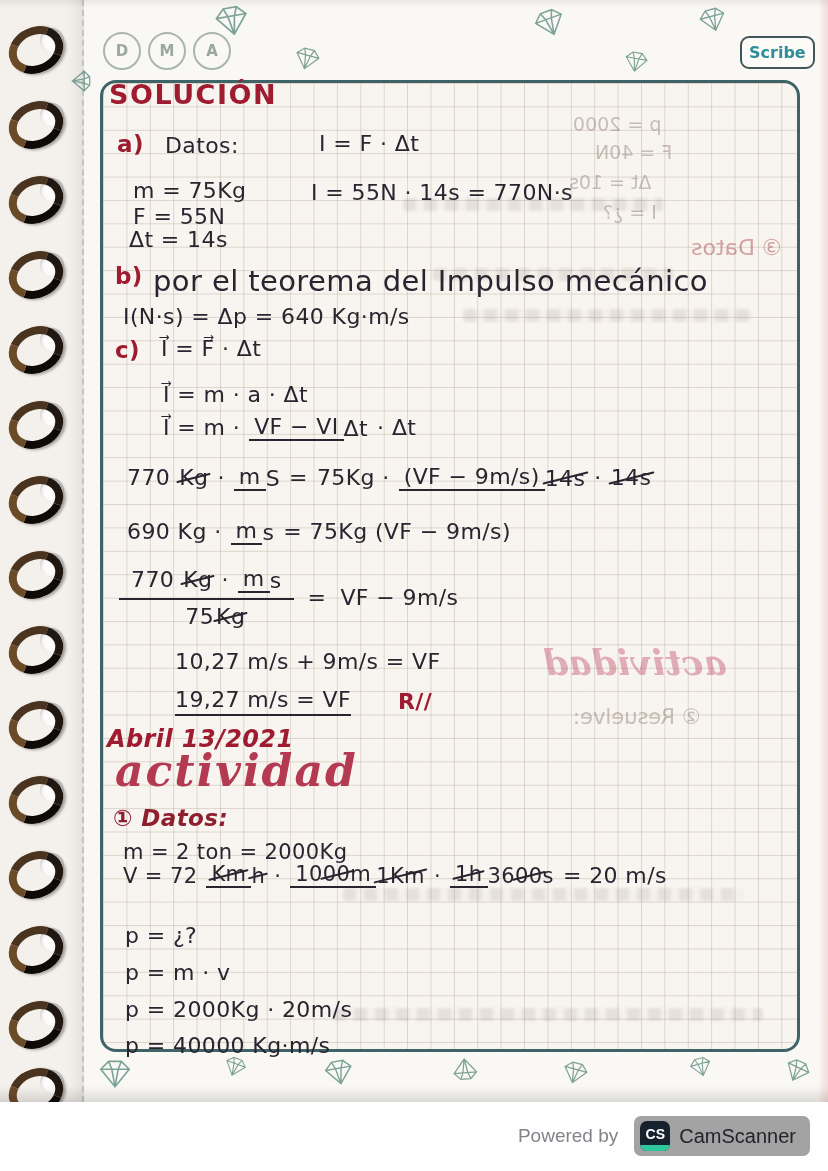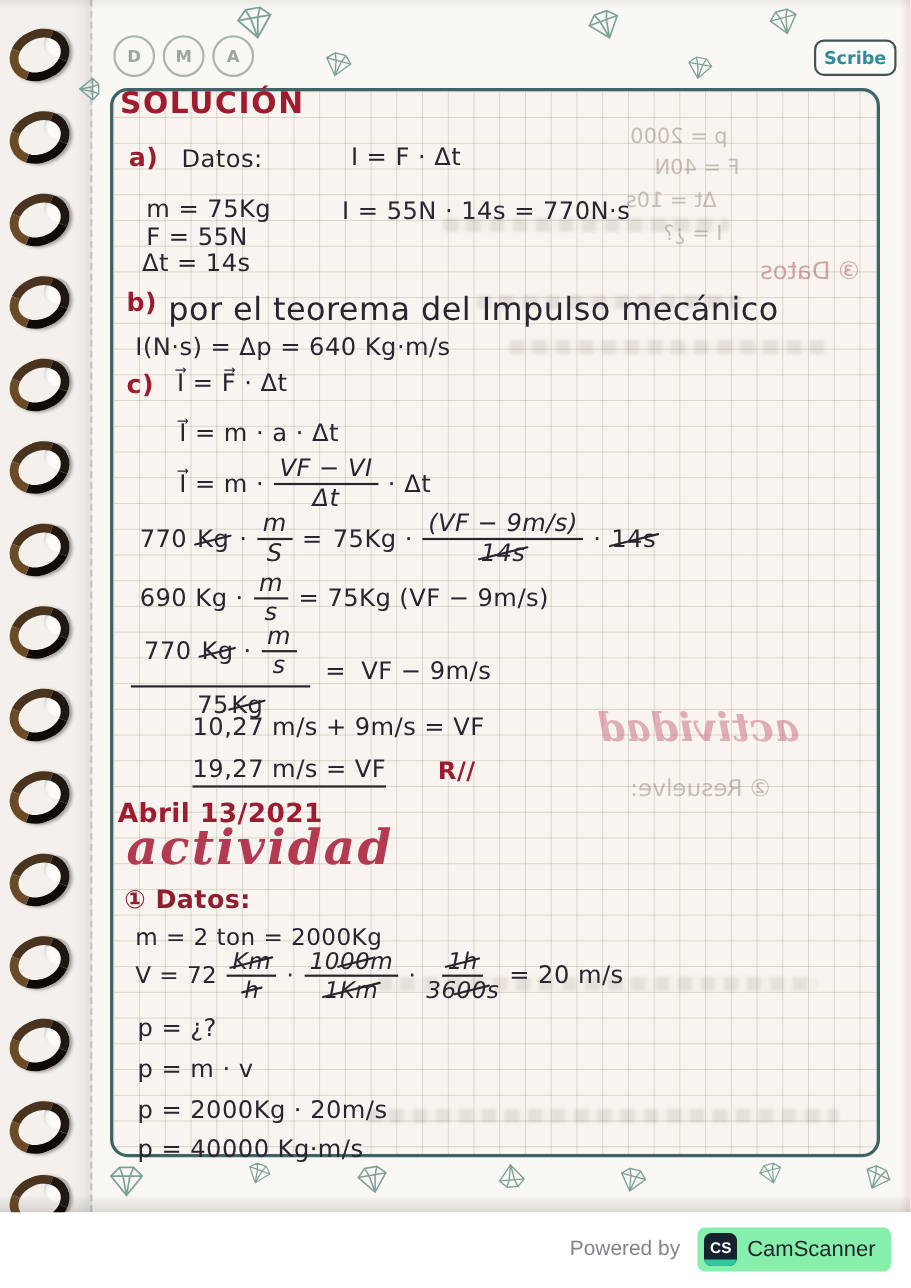--- a/index.html
+++ b/index.html
@@ -41,24 +41,24 @@
     linear-gradient(rgba(158,136,122,0.30) 1px,transparent 1px),
     linear-gradient(90deg,rgba(158,136,122,0.30) 1px,transparent 1px);
     background-size:23.4px 23.4px;background-color:#f8f5f0;}
 
   .hand{position:absolute;color:var(--ink);font-size:22px;letter-spacing:0.4px;white-space:nowrap;
     font-family:"DejaVu Sans",sans-serif;}
   .row{display:flex;align-items:center;gap:9px;}
   .red{color:var(--red);}
   .lbl{font-weight:bold;font-size:23px;color:var(--red);}
   .title{font-weight:bold;font-size:27px;color:var(--red);letter-spacing:1.5px;}
-  .bold-red{font-weight:bold;font-size:23px;color:var(--red);}
+  .bold-red{font-weight:bold;font-size:23px;color:var(--red);font-style:italic;}
   .cursive{font-family:"DejaVu Serif",serif;font-style:italic;font-weight:bold;
     font-size:44px;color:var(--pink);letter-spacing:2px;}
-  .frac{display:inline-flex;flex-direction:column;align-items:center;line-height:1.08;font-style:italic;}
+  .frac{display:inline-flex;flex-direction:row;align-items:center;line-height:1.08;}
   .fn{border-bottom:2.4px solid var(--ink);padding:0 5px;}
   .fd{padding-top:1px;}
   .strike{position:relative;display:inline-block;}
   .strike::after{content:"";position:absolute;left:-3px;right:-3px;top:47%;height:2.4px;
     background:var(--ink);transform:rotate(-14deg);border-radius:2px;}
   .ul{border-bottom:2.8px solid var(--ink);padding-bottom:2px;}
   .bigfrac{display:inline-flex;flex-direction:column;align-items:center;}
   .bf-num{display:flex;align-items:center;gap:9px;border-bottom:2.8px solid var(--ink);padding:0 12px 5px;}
   .bf-den{padding-top:4px;display:flex;gap:2px;margin-left:18px;}
 
@@ -66,21 +66,21 @@
     font-size:19px;white-space:nowrap;}
   .ghost-red{color:rgba(165,60,72,0.45);}
   .ghost-cursive{font-family:"DejaVu Serif",serif;font-style:italic;font-size:36px;
     color:rgba(195,85,108,0.45);font-weight:bold;}
   .smudge{position:absolute;height:13px;border-radius:4px;filter:blur(1.6px);
     background:repeating-linear-gradient(90deg,rgba(120,100,95,0.14) 0 13px,rgba(120,100,95,0.03) 13px 21px);}
 
   .footer-row{position:absolute;top:1116px;right:18px;display:flex;align-items:center;gap:16px;
     font-family:"Liberation Sans",sans-serif;}
   .powered{font-size:19px;color:#83838a;}
-  .cs-badge{display:flex;align-items:center;gap:9px;background:#86efac;border-radius:7px;
+  .cs-badge{display:flex;align-items:center;gap:9px;background:#a3a3a3;border-radius:7px;
     padding:5px 14px 5px 6px;}
   .cs-icon{position:relative;width:30px;height:30px;border-radius:7px;background:#16222e;
     display:flex;align-items:center;justify-content:center;overflow:hidden;}
   .cs-icon span{color:#ffffff;font-weight:bold;font-size:14px;line-height:1;margin-top:-4px;}
   .cs-strip{position:absolute;bottom:0;left:0;width:100%;height:6px;background:#2ec79e;}
   .cs-brand{font-size:20px;color:#23232b;}
 </style>
 </head>
 <body>
 

